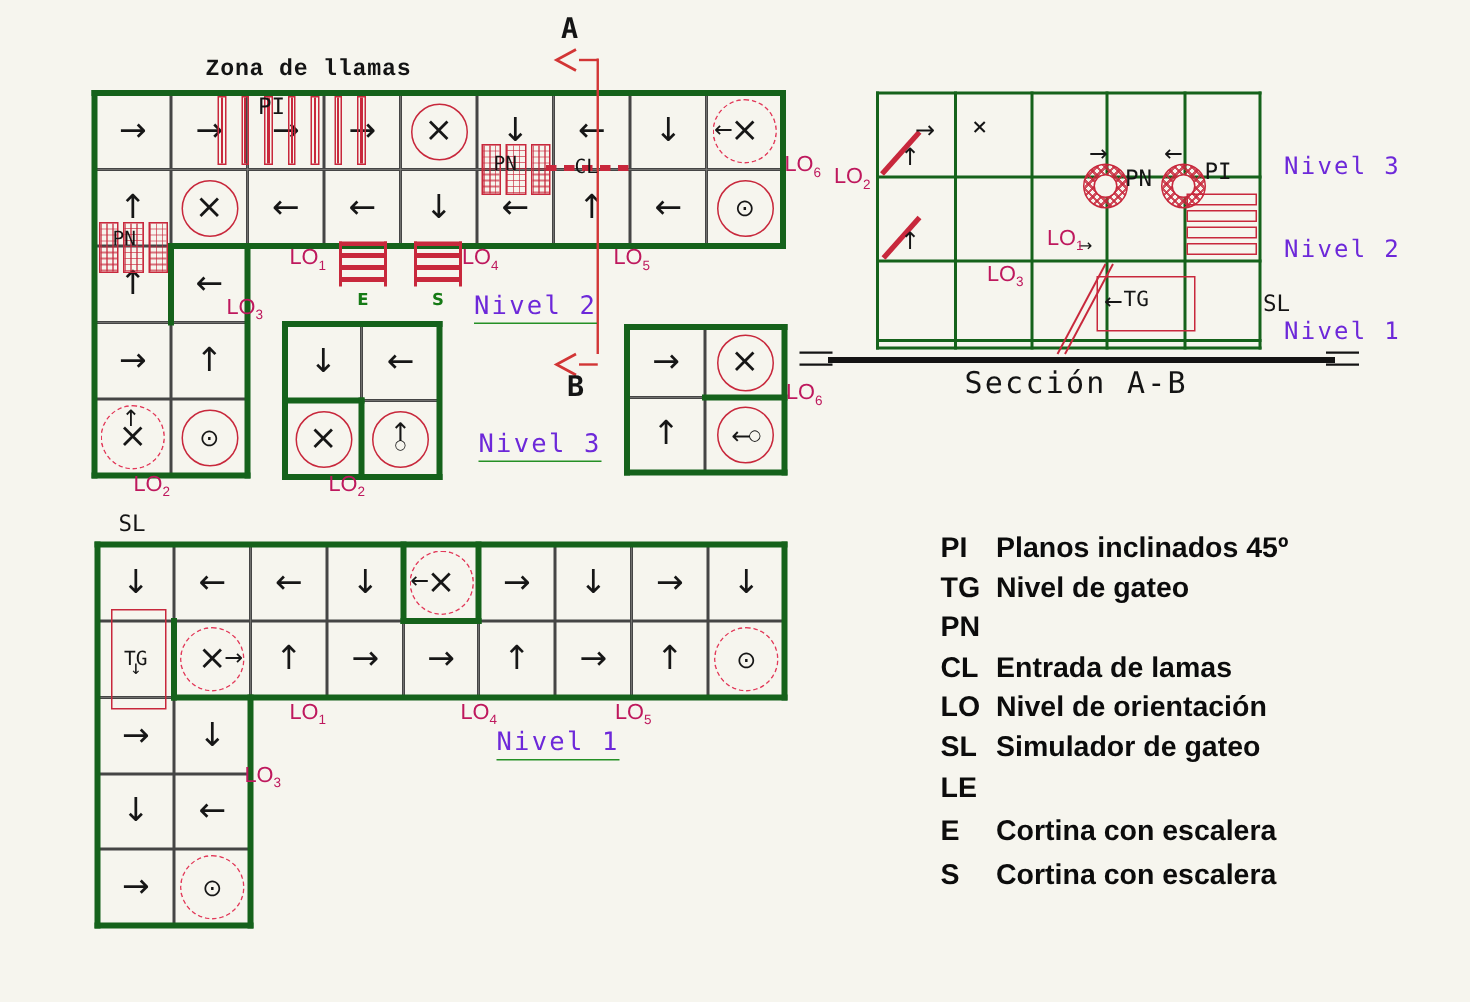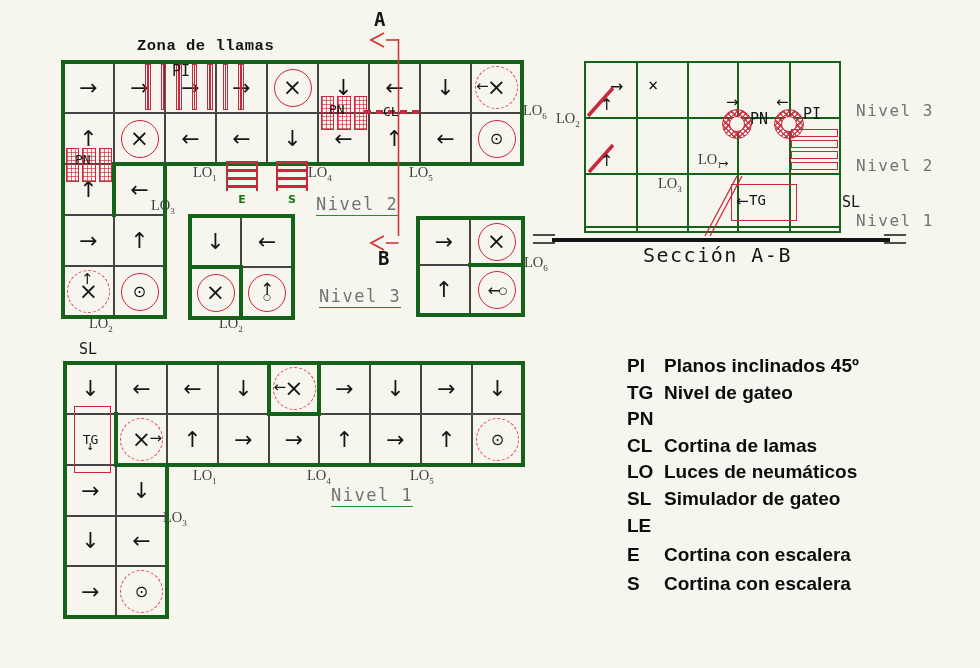--- a/index.html
+++ b/index.html
@@ -40,26 +40,26 @@
   .donut:after{content:"";position:absolute;inset:6px;border-radius:50%;background:#f6f5ee;
     border:1.3px solid #c8283c}
   .pibars{position:absolute}
   .pibars i{display:block;border:1.4px solid #c8283c;height:6px;margin-bottom:3px}
   .txt{position:absolute;white-space:nowrap;line-height:1.1}
   .t-title{font-family:"Liberation Mono",monospace;font-weight:bold;font-size:15.5px;color:#141414;letter-spacing:.5px}
   .t-cad{font-family:"DejaVu Sans Mono",monospace;color:#141414;font-size:14px}
   .s13{font-size:13px}.s14{font-size:14px}.s15{font-size:15px}.s17{font-size:17px}
   .t-arr{font-family:"DejaVu Sans",sans-serif;color:#161616}
   .t-arr.s11{font-size:11px}.t-arr.s15{font-size:15px}.t-arr.s16{font-size:16px}
-  .t-nivel{font-family:"DejaVu Sans Mono",monospace;font-size:17px;color:#737373;
+  .t-nivel{font-family:"DejaVu Sans Mono",monospace;font-size:17px;color:#6d28d9;
     letter-spacing:1.5px;border-bottom:1.7px solid #259025;padding-bottom:1px}
   .t-nivel.plain{border-bottom:none;font-size:16px}
   .t-sectitle{font-family:"DejaVu Sans Mono",monospace;font-size:20px;color:#141414;letter-spacing:1.5px}
   .t-marker{font-family:"DejaVu Sans Mono",monospace;font-size:19px;color:#141414;font-weight:bold}
-  .t-lo{font-family:Liberation Serif, serif;font-size:14.5px;color:#404040}
+  .t-lo{font-family:Liberation Sans, sans-serif;font-size:14.5px;color:#be185d}
   .t-lo sub{font-size:9px}
   #legend{position:absolute;left:627px;top:355px;color:#0c0c0c;
     font-family:"Liberation Sans",sans-serif;font-weight:bold;font-size:19px}
   #legend .row{display:flex;margin-bottom:4.6px}
   #legend .ab{width:37px}
   #legend .row.sp{margin-top:7px}
   svg.ov{position:absolute;left:0;top:0;pointer-events:none}
 </style>
 </head>
 <body>
@@ -421,25 +421,25 @@
       </div>
       <div class="row">
         <span class="ab">TG</span>
         <span>Nivel de gateo</span>
       </div>
       <div class="row">
         <span class="ab">PN</span>
       </div>
       <div class="row">
         <span class="ab">CL</span>
-        <span>Cortina de lamas</span>
+        <span>Entrada de lamas</span>
       </div>
       <div class="row">
         <span class="ab">LO</span>
-        <span>Luces de neumáticos</span>
+        <span>Nivel de orientación</span>
       </div>
       <div class="row">
         <span class="ab">SL</span>
         <span>Simulador de gateo</span>
       </div>
       <div class="row">
         <span class="ab">LE</span>
       </div>
       <div class="row sp">
         <span class="ab">E</span>

